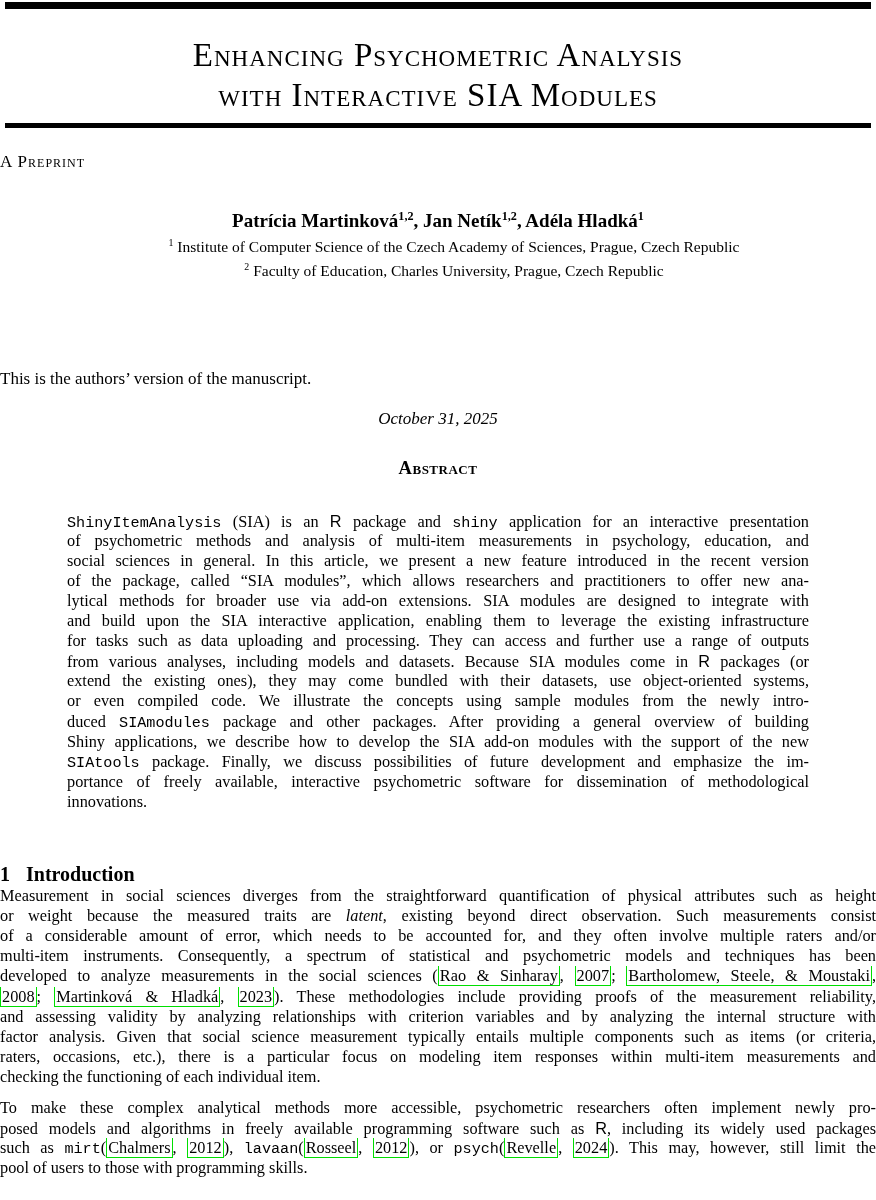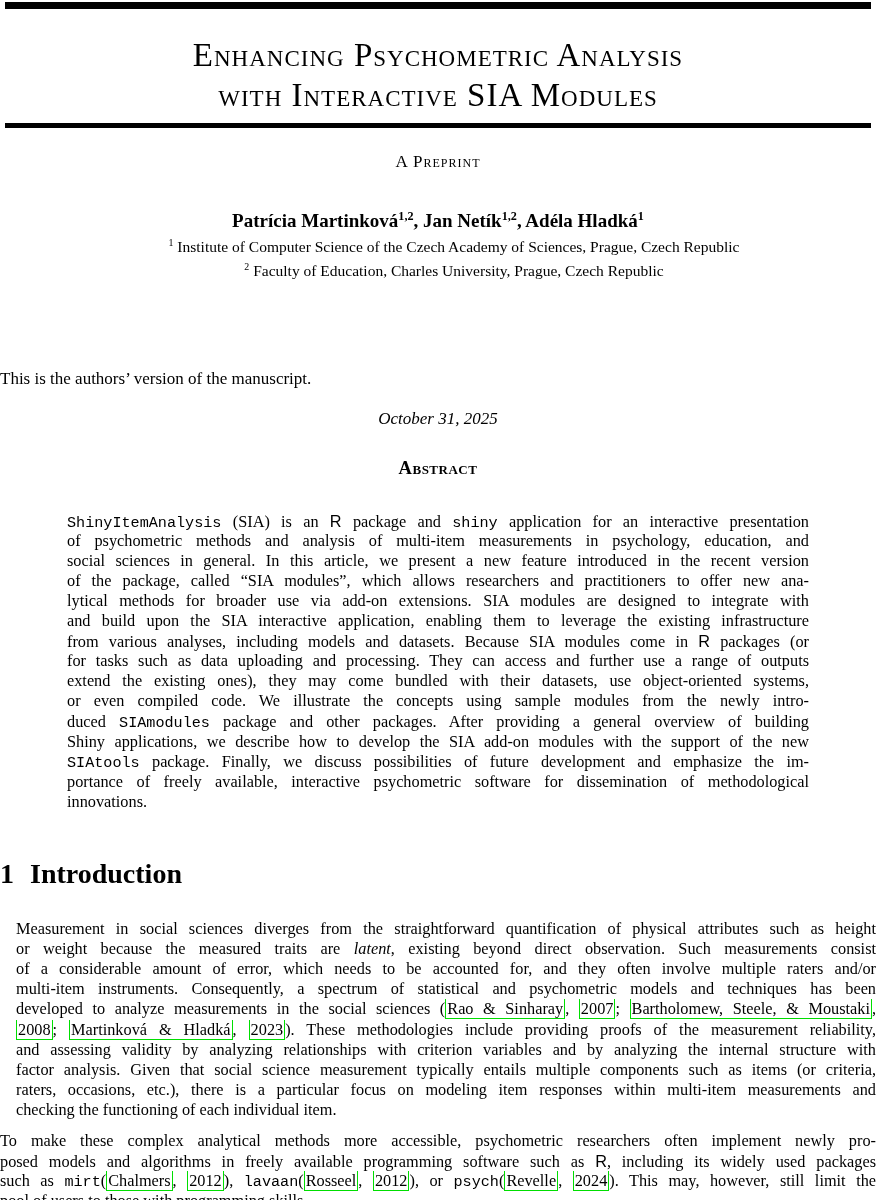--- a/index.html
+++ b/index.html
@@ -8,34 +8,34 @@
     font-family:"Liberation Serif", serif;
     overflow:hidden;position:relative;
   }
   .rule{background:#000;margin-left:5px;margin-right:5px;}
   .rule-top{height:7px;margin-top:2px;}
   .rule-mid{height:5px;margin-top:8px;}
   .paper-title{
     margin-top:26px;text-align:center;font-variant:small-caps;
     font-size:33px;line-height:40px;letter-spacing:1px;font-weight:400;
   }
-  .preprint{margin-top:24px;text-align:center;font-variant:small-caps;
+  .preprint{margin-top:24px;font-variant:small-caps;
     font-size:17px;line-height:20px;letter-spacing:1px;}
   .authors{margin-top:32px;text-align:center;font-weight:bold;
     font-size:19px;line-height:24px;}
   .affil{text-align:center;font-size:15.5px;line-height:20px;margin-left:32px;}
   .version-note{margin-top:88px;text-align:left;font-size:17px;line-height:18px;}
   .date-line{margin-top:22px;text-align:center;font-size:17px;line-height:18px;font-style:italic;}
   .abstract-heading{margin-top:30px;text-align:center;font-variant:small-caps;
     font-weight:bold;font-size:18.5px;line-height:20px;letter-spacing:0.5px;}
   .abstract-body{width:742px;margin:33px auto 0 auto;font-size:16.3px;}
-  .section-heading{margin-top:50px;font-weight:bold;font-size:28px;line-height:24px;}
+  .section-heading{margin-top:50px;font-weight:bold;font-size:20px;line-height:24px;}
   .section-heading .secnum{margin-right:16px;}
   .para{font-size:16.3px;}
-  .para-1{margin-top:33px;padding-left:16px;}
+  .para-1{}
   .para-2{margin-top:11px;}
   .tl{
     text-align:justify;text-align-last:justify;
     height:20.1px;line-height:20.1px;overflow:hidden;white-space:nowrap;
   }
   .tl.last{text-align-last:left;}
   .tl{white-space:normal;}
   .seg-m{font-family:"Liberation Mono", monospace;font-size:0.93em;}
   .seg-sf{font-family:"Liberation Sans", sans-serif;}
   .seg-i{font-style:italic;}
@@ -67,22 +67,22 @@
 
 <div class="abstract-heading">Abstract</div>
 
 <div class="abstract-body">
     <div class="tl"><span class="seg-m">ShinyItemAnalysis</span><span> (SIA) is an </span><span class="seg-sf">R</span><span> package and </span><span class="seg-m">shiny</span><span> application for an interactive presentation</span></div>
     <div class="tl"><span>of psychometric methods and analysis of multi-item measurements in psychology, education, and</span></div>
     <div class="tl"><span>social sciences in general. In this article, we present a new feature introduced in the recent version</span></div>
     <div class="tl"><span>of the package, called “SIA modules”, which allows researchers and practitioners to offer new ana-</span></div>
     <div class="tl"><span>lytical methods for broader use via add-on extensions. SIA modules are designed to integrate with</span></div>
     <div class="tl"><span>and build upon the SIA interactive application, enabling them to leverage the existing infrastructure</span></div>
+    <div class="tl"><span>for tasks such as data uploading and processing. They can access and further use a range of outputs</span></div>
     <div class="tl"><span>from various analyses, including models and datasets. Because SIA modules come in </span><span class="seg-sf">R</span><span> packages (or</span></div>
-    <div class="tl"><span>for tasks such as data uploading and processing. They can access and further use a range of outputs</span></div>
     <div class="tl"><span>extend the existing ones), they may come bundled with their datasets, use object-oriented systems,</span></div>
     <div class="tl"><span>or even compiled code. We illustrate the concepts using sample modules from the newly intro-</span></div>
     <div class="tl"><span>duced </span><span class="seg-m">SIAmodules</span><span> package and other packages. After providing a general overview of building</span></div>
     <div class="tl"><span>Shiny applications, we describe how to develop the SIA add-on modules with the support of the new</span></div>
     <div class="tl"><span class="seg-m">SIAtools</span><span> package. Finally, we discuss possibilities of future development and emphasize the im-</span></div>
     <div class="tl"><span>portance of freely available, interactive psychometric software for dissemination of methodological</span></div>
     <div class="tl last"><span>innovations.</span></div>
   </div>
 
 <div class="section-heading">

